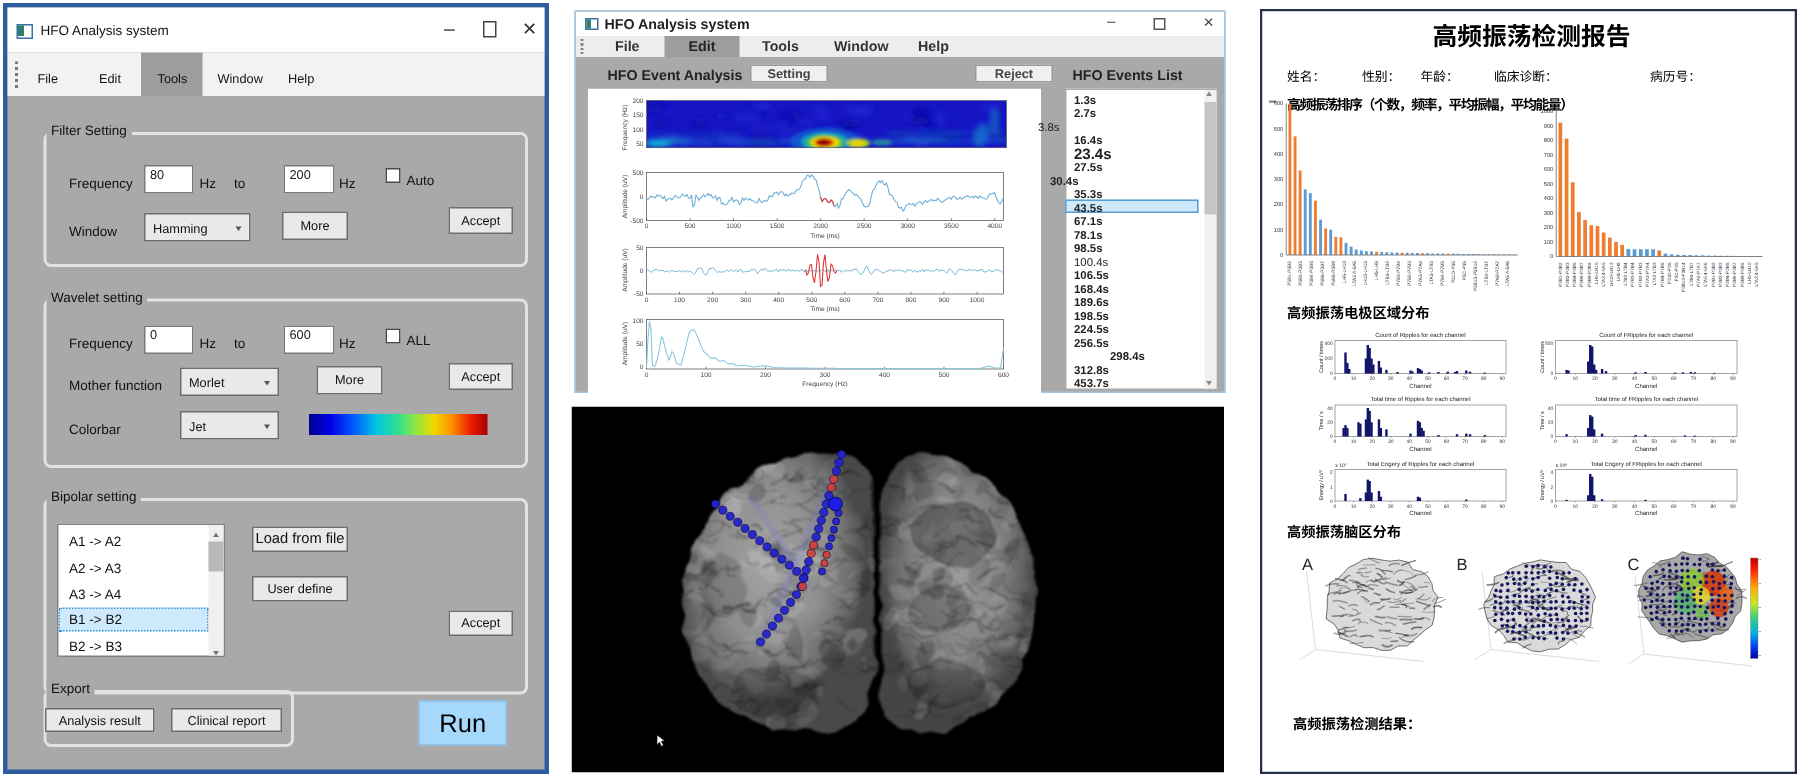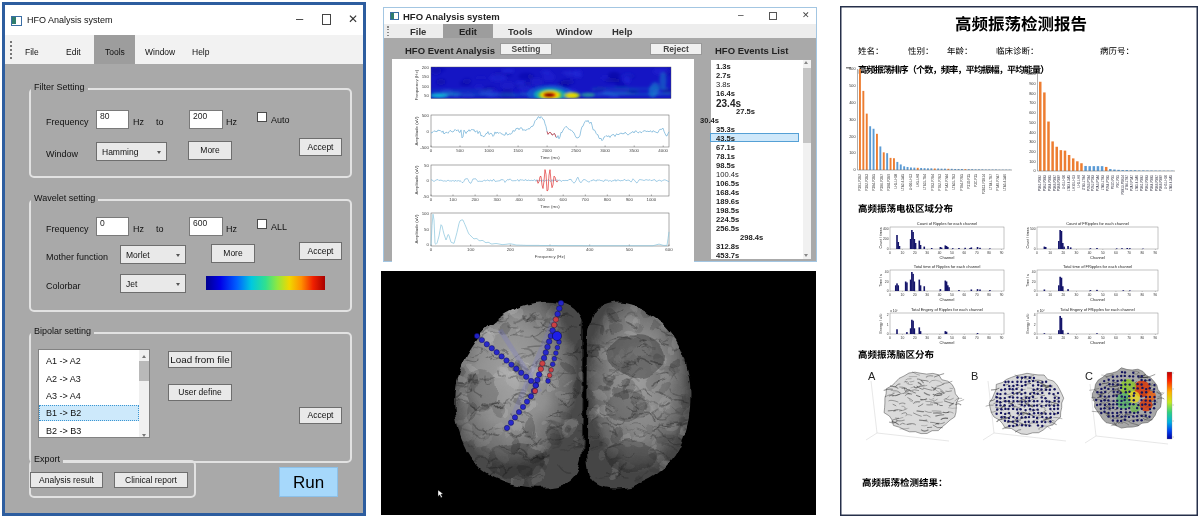--- a/index.html
+++ b/index.html
@@ -340,24 +340,24 @@
 <line x1="237.3" y1="185.5" x2="237.3" y2="187" stroke="#555" stroke-width="0.5"></line>
 <text x="277.0" y="192" font-size="4.4" fill="#444" text-anchor="middle" font-family="Liberation Sans">600</text>
 <line x1="277.0" y1="185.5" x2="277.0" y2="187" stroke="#555" stroke-width="0.5"></line>
 <text x="158" y="198.5" font-size="4.4" fill="#444" text-anchor="middle" font-family="Liberation Sans">Frequency (Hz)</text>
 <text x="26" y="170" font-size="4.4" fill="#444" text-anchor="middle" transform="rotate(-90 26 170)" font-family="Liberation Sans">Amplitude (uV)</text>
 <path d="M39.0,186.4 L40.0,166.6 L41.0,155.2 L42.0,161.0 L43.0,184.5 L44.0,185.3 L45.0,184.2 L46.0,180.7 L47.0,177.0 L48.0,171.4 L49.0,165.7 L50.0,166.9 L51.0,171.2 L52.0,175.1 L53.0,178.1 L54.0,181.0 L55.0,178.5 L56.0,175.5 L57.0,176.3 L58.0,180.0 L59.0,183.2 L60.0,183.6 L61.0,184.0 L62.0,184.4 L63.0,180.8 L64.0,177.1 L65.0,173.3 L66.0,168.9 L67.0,164.5 L68.0,161.8 L69.0,161.3 L70.0,160.8 L71.0,161.1 L72.0,163.4 L73.0,165.7 L74.0,168.0 L75.0,170.6 L76.0,173.1 L77.0,175.1 L78.0,176.1 L79.0,177.0 L80.0,178.0 L81.0,179.1 L82.0,179.9 L83.0,179.7 L84.0,179.5 L85.0,179.7 L86.0,180.6 L87.0,181.5 L88.0,181.8 L89.0,181.6 L90.0,181.4 L91.0,181.6 L92.0,182.4 L93.0,183.2 L94.0,183.7 L95.0,183.5 L96.0,183.3 L97.0,183.5 L98.0,184.2 L99.0,184.9 L100.0,185.0 L101.0,184.9 L102.0,184.7 L103.0,184.6 L104.0,184.5 L105.0,184.6 L106.0,184.8 L107.0,185.0 L108.0,185.2 L109.0,185.4 L110.0,185.6 L111.0,185.6 L112.0,185.5 L113.0,185.4 L114.0,185.3 L115.0,185.2 L116.0,185.0 L117.0,184.9 L118.0,184.8 L119.0,184.9 L120.0,185.1 L121.0,185.3 L122.0,185.5 L123.0,185.8 L124.0,186.0 L125.0,186.1 L126.0,186.1 L127.0,186.1 L128.0,186.2 L129.0,186.2 L130.0,186.2 L131.0,186.3 L132.0,186.3 L133.0,186.3 L134.0,186.4 L135.0,186.4 L136.0,186.4 L137.0,186.4 L138.0,186.4 L139.0,186.4 L140.0,186.4 L141.0,186.4 L142.0,186.4 L143.0,186.4 L144.0,186.4 L145.0,186.4 L146.0,186.4 L147.0,186.4 L148.0,186.5 L149.0,186.5 L150.0,186.5 L151.0,186.5 L152.0,186.5 L153.0,186.5 L154.0,186.5 L155.0,186.5 L156.0,186.5 L157.0,186.5 L158.0,186.5 L159.0,186.5 L160.0,186.5 L161.0,186.5 L162.0,186.5 L163.0,186.5 L164.0,186.5 L165.0,186.5 L166.0,186.6 L167.0,186.6 L168.0,186.6 L169.0,186.6 L170.0,186.6 L171.0,186.6 L172.0,186.6 L173.0,186.6 L174.0,186.6 L175.0,186.6 L176.0,186.6 L177.0,186.6 L178.0,186.6 L179.0,186.6 L180.0,186.6 L181.0,186.6 L182.0,186.6 L183.0,186.6 L184.0,186.6 L185.0,186.6 L186.0,186.6 L187.0,186.6 L188.0,186.6 L189.0,186.6 L190.0,186.6 L191.0,186.7 L192.0,186.7 L193.0,186.7 L194.0,186.7 L195.0,186.7 L196.0,186.7 L197.0,186.7 L198.0,186.7 L199.0,186.7 L200.0,186.7 L201.0,186.7 L202.0,186.7 L203.0,186.7 L204.0,186.7 L205.0,186.7 L206.0,186.7 L207.0,186.7 L208.0,186.7 L209.0,186.7 L210.0,186.7 L211.0,186.7 L212.0,186.7 L213.0,186.7 L214.0,186.7 L215.0,186.7 L216.0,186.7 L217.0,186.7 L218.0,186.7 L219.0,186.7 L220.0,186.7 L221.0,186.7 L222.0,186.7 L223.0,186.7 L224.0,186.7 L225.0,186.7 L226.0,186.7 L227.0,186.7 L228.0,186.7 L229.0,186.7 L230.0,186.7 L231.0,186.7 L232.0,186.7 L233.0,186.7 L234.0,186.7 L235.0,186.7 L236.0,186.7 L237.0,186.7 L238.0,186.7 L239.0,186.7 L240.0,186.7 L241.0,186.7 L242.0,186.7 L243.0,186.7 L244.0,186.7 L245.0,186.7 L246.0,186.7 L247.0,186.7 L248.0,186.7 L249.0,186.7 L250.0,186.7 L251.0,186.7 L252.0,186.7 L253.0,186.7 L254.0,186.7 L255.0,186.7 L256.0,186.7 L257.0,186.7 L258.0,186.7 L259.0,186.7 L260.0,186.7 L261.0,186.7 L262.0,186.4 L263.0,186.2 L264.0,185.9 L265.0,185.6 L266.0,185.4 L267.0,185.1 L268.0,185.4 L269.0,185.7 L270.0,186.0 L271.0,186.3 L272.0,186.4 L273.0,186.4 L274.0,186.4 L275.0,186.4 L276.0,179.7 L277.0,172.9" fill="none" stroke="#88c4dc" stroke-width="0.7"></path>
     </svg>
 
 <div class="abs" style="left:716px;top:62.0px;font-size:7.6px;font-weight:bold;color:#222;">1.3s</div>
 <div class="abs" style="left:716px;top:71.0px;font-size:7.6px;font-weight:bold;color:#222;">2.7s</div>
-<div class="abs" style="left:716px;top:80.0px;font-size:7.6px;font-weight:normal;color:#222;">3.8s</div>
+<div class="abs" style="left:692px;top:80.0px;font-size:7.6px;font-weight:normal;color:#222;">3.8s</div>
 <div class="abs" style="left:716px;top:89.0px;font-size:7.6px;font-weight:bold;color:#222;">16.4s</div>
 <div class="abs" style="left:716px;top:98.0px;font-size:10px;font-weight:bold;color:#222;">23.4s</div>
-<div class="abs" style="left:716px;top:107.0px;font-size:7.6px;font-weight:bold;color:#222;margin-left:20px;">27.5s</div>
+<div class="abs" style="left:716px;top:107.0px;font-size:7.6px;font-weight:bold;color:#222;">27.5s</div>
 <div class="abs" style="left:700px;top:116.0px;font-size:7.6px;font-weight:bold;color:#222;">30.4s</div>
 <div class="abs" style="left:716px;top:125.0px;font-size:7.6px;font-weight:bold;color:#222;">35.3s</div>
 <div class="abs" style="left:710px;top:132.5px;width:89px;height:9.5px;background:#cfe8fa;border:1px solid #55a0d5;"></div>
 <div class="abs" style="left:716px;top:134.0px;font-size:7.6px;font-weight:bold;color:#222;">43.5s</div>
 <div class="abs" style="left:716px;top:143.0px;font-size:7.6px;font-weight:bold;color:#222;">67.1s</div>
 <div class="abs" style="left:716px;top:152.0px;font-size:7.6px;font-weight:bold;color:#222;">78.1s</div>
 <div class="abs" style="left:716px;top:161.0px;font-size:7.6px;font-weight:bold;color:#222;">98.5s</div>
 <div class="abs" style="left:716px;top:170.0px;font-size:7.6px;font-weight:normal;color:#222;">100.4s</div>
 <div class="abs" style="left:716px;top:179.0px;font-size:7.6px;font-weight:bold;color:#222;">106.5s</div>
 <div class="abs" style="left:716px;top:188.0px;font-size:7.6px;font-weight:bold;color:#222;">168.4s</div>

